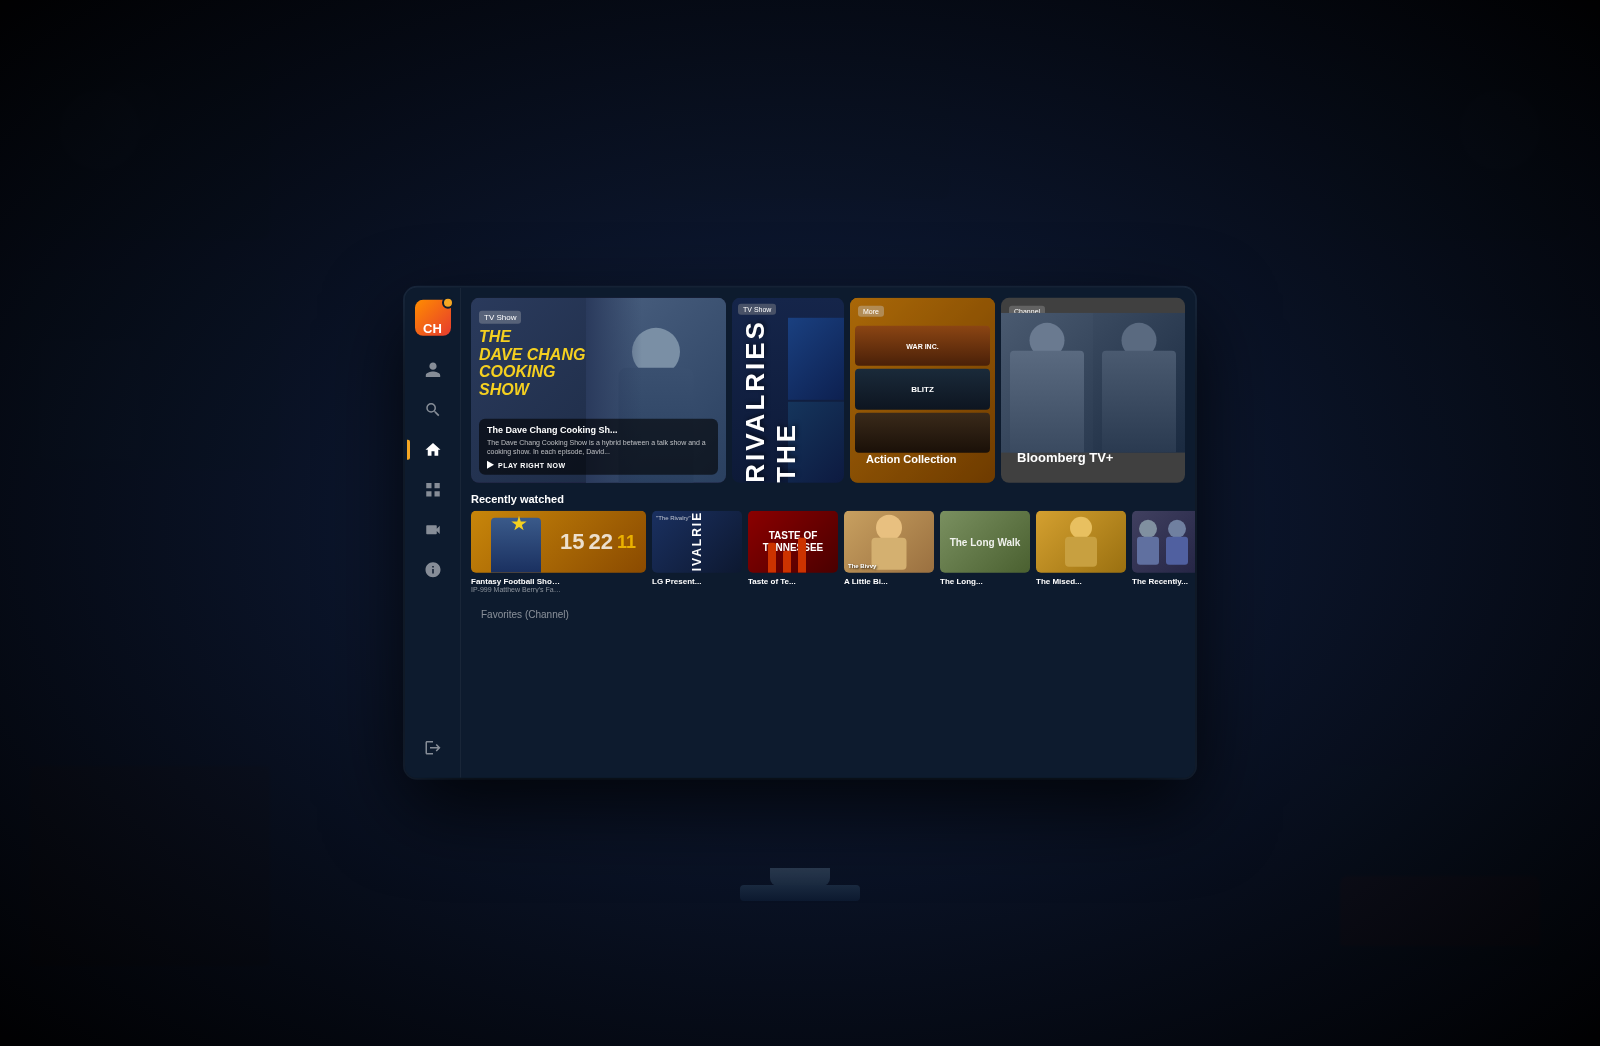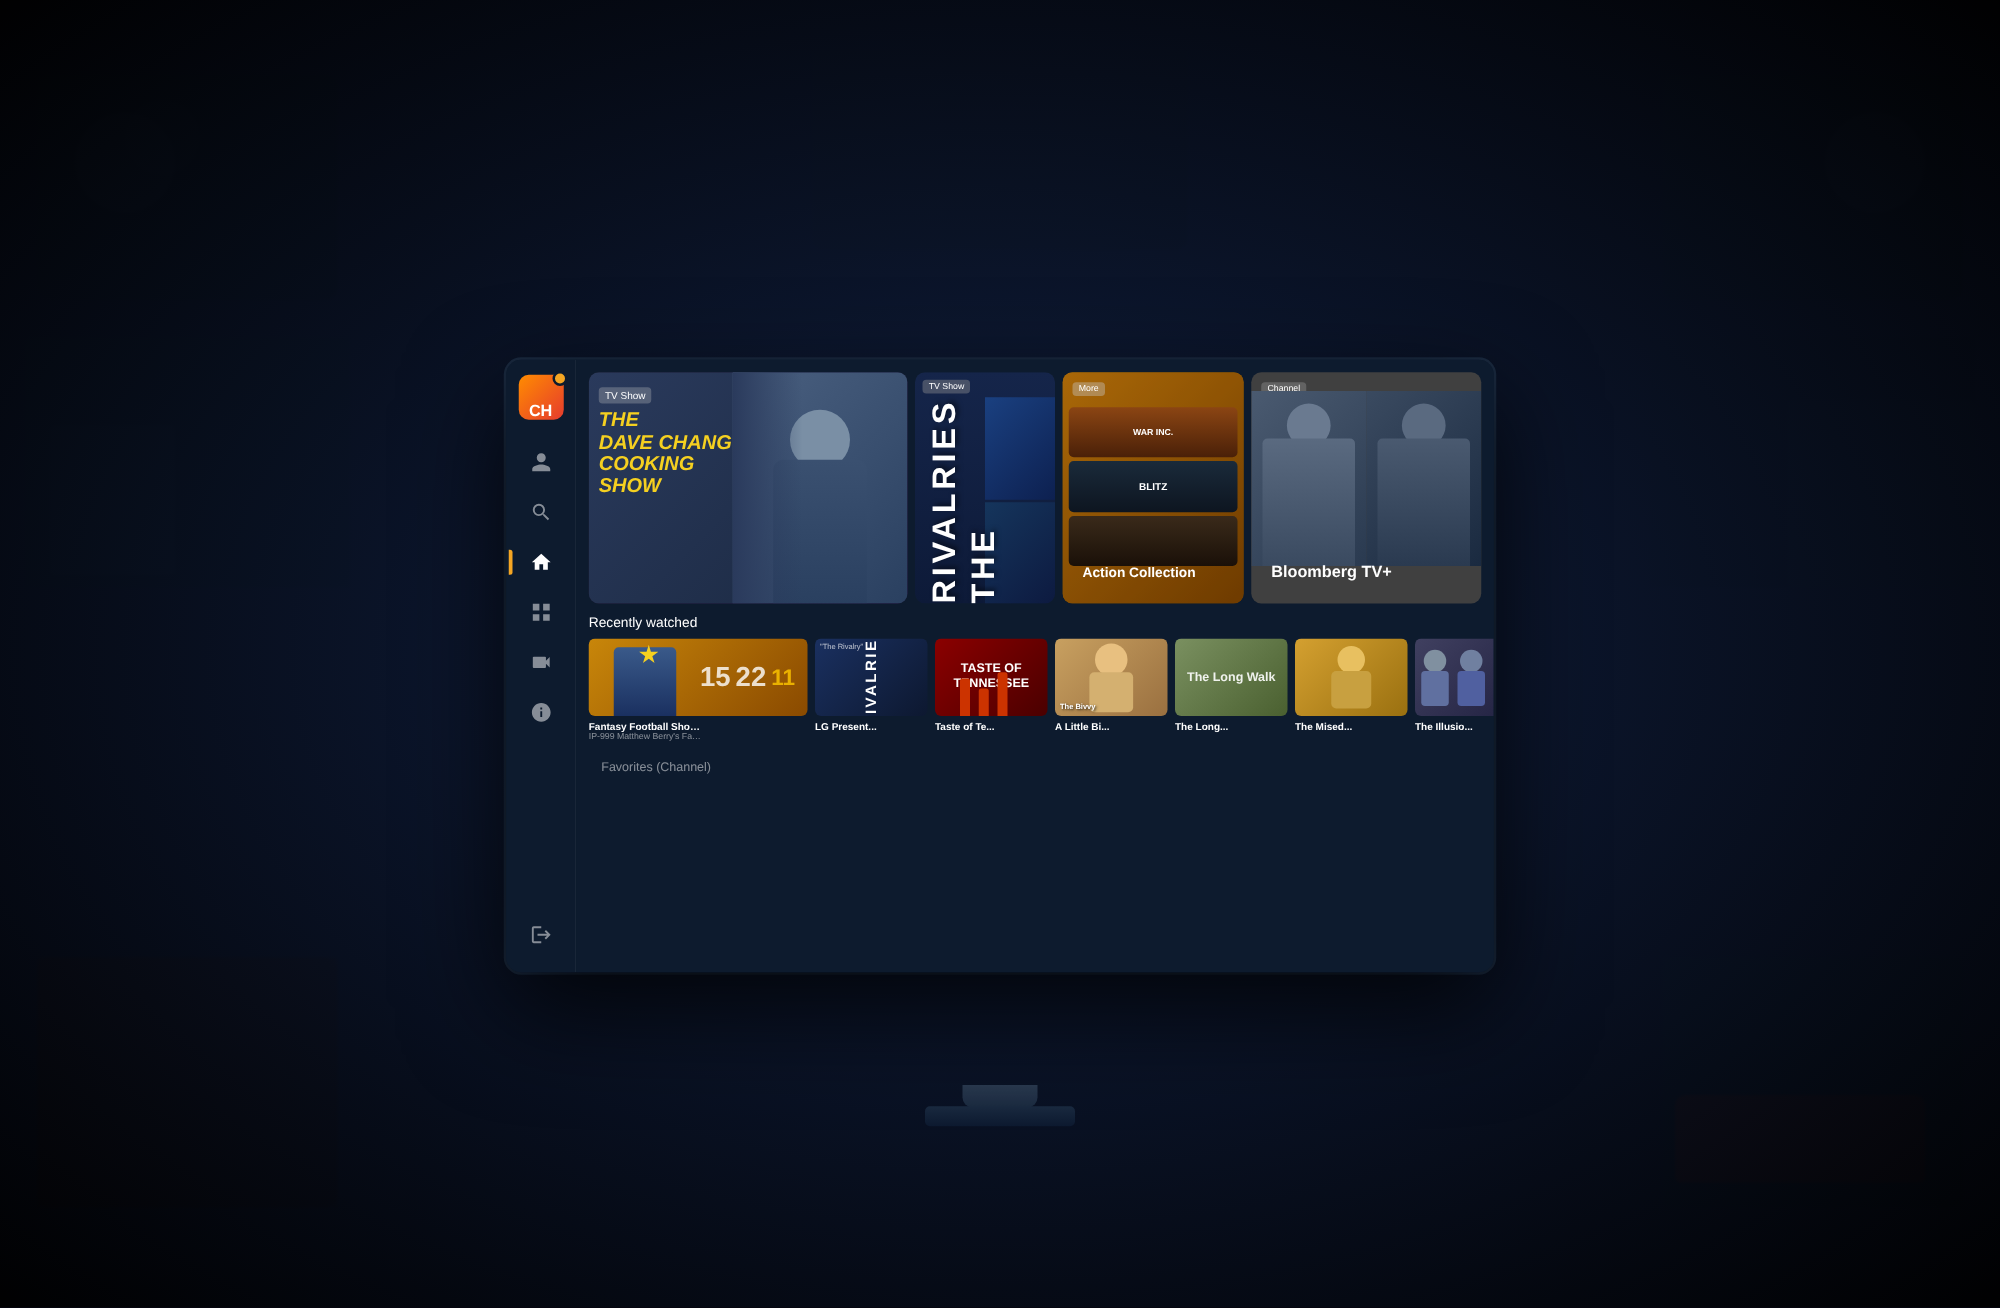--- a/index.html
+++ b/index.html
@@ -298,21 +298,21 @@
       background: rgba(150,150,150,0.4);
       color: white;
       font-size: 7px;
       padding: 2px 5px;
       border-radius: 3px;
     }
 
     
     .section-title {
       font-size: 11px;
-      font-weight: normal;
+      font-weight: bold;
       color: white;
       padding: 4px 10px 6px;
     }
 
     .thumbnails-row {
       display: flex;
       gap: 6px;
       padding: 0 10px;
       overflow: hidden;
     }
@@ -644,20 +644,28 @@
           <div style="position:absolute;top:0;left:0;bottom:0;width:40%;background:linear-gradient(90deg,#2a3a5c,transparent);"></div>
         </div>
 
         <div style="position:absolute;left:0;top:0;width:60%;padding:8px;">
           <div class="hero-tag">TV Show</div>
           <div class="hero-show-title" style="margin-top:4px;font-size:16px;">
             THE<br>DAVE CHANG<br>COOKING<br>SHOW
           </div>
         </div>
 
+        <div class="hero-info" style="position:absolute;bottom:8px;left:8px;right:8px;">
+          <div class="hero-info-title">The Dave Chang Cooking Sh...</div>
+          <div class="hero-info-desc">The Dave Chang Cooking Show is a hybrid between a talk show and a cooking show. In each episode, David...</div>
+          <div class="play-btn">
+            <div class="play-icon"></div>
+            <span>PLAY RIGHT NOW</span>
+          </div>
+        </div>
       </div>
 
       <div class="side-cards">
 
         <div class="side-card" style="width:112px;flex:none;">
           <div class="rivalries-card-inner">
             <div class="tv-show-tag">TV Show</div>
 
             <div class="sport-grid">
               <div class="sport-cell" style="background:linear-gradient(135deg,#1a4080,#0d2050);"></div>
@@ -813,21 +821,21 @@
               <div style="width:25px;height:45px;position:relative;">
                 <div style="width:18px;height:18px;background:#7080a0;border-radius:50%;position:absolute;top:0;left:50%;transform:translateX(-50%);"></div>
                 <div style="width:22px;height:28px;background:#5060a0;position:absolute;bottom:0;left:50%;transform:translateX(-50%);border-radius:3px;"></div>
               </div>
               <div style="width:25px;height:45px;position:relative;">
 
                 <div style="width:22px;height:28px;background:#4050a0;position:absolute;bottom:0;left:50%;transform:translateX(-50%);border-radius:3px;"></div>
               </div>
             </div>
           </div>
-          <div class="thumb-title">The Illusio...</div>
+          <div class="thumb-title">The Recently...</div>
         </div>
 
       </div>
     </div>
 
     <div class="section-bottom" style="margin-top:8px;">
       <div class="favorites-hint">Favorites (Channel)</div>
     </div>
 
   </div>

